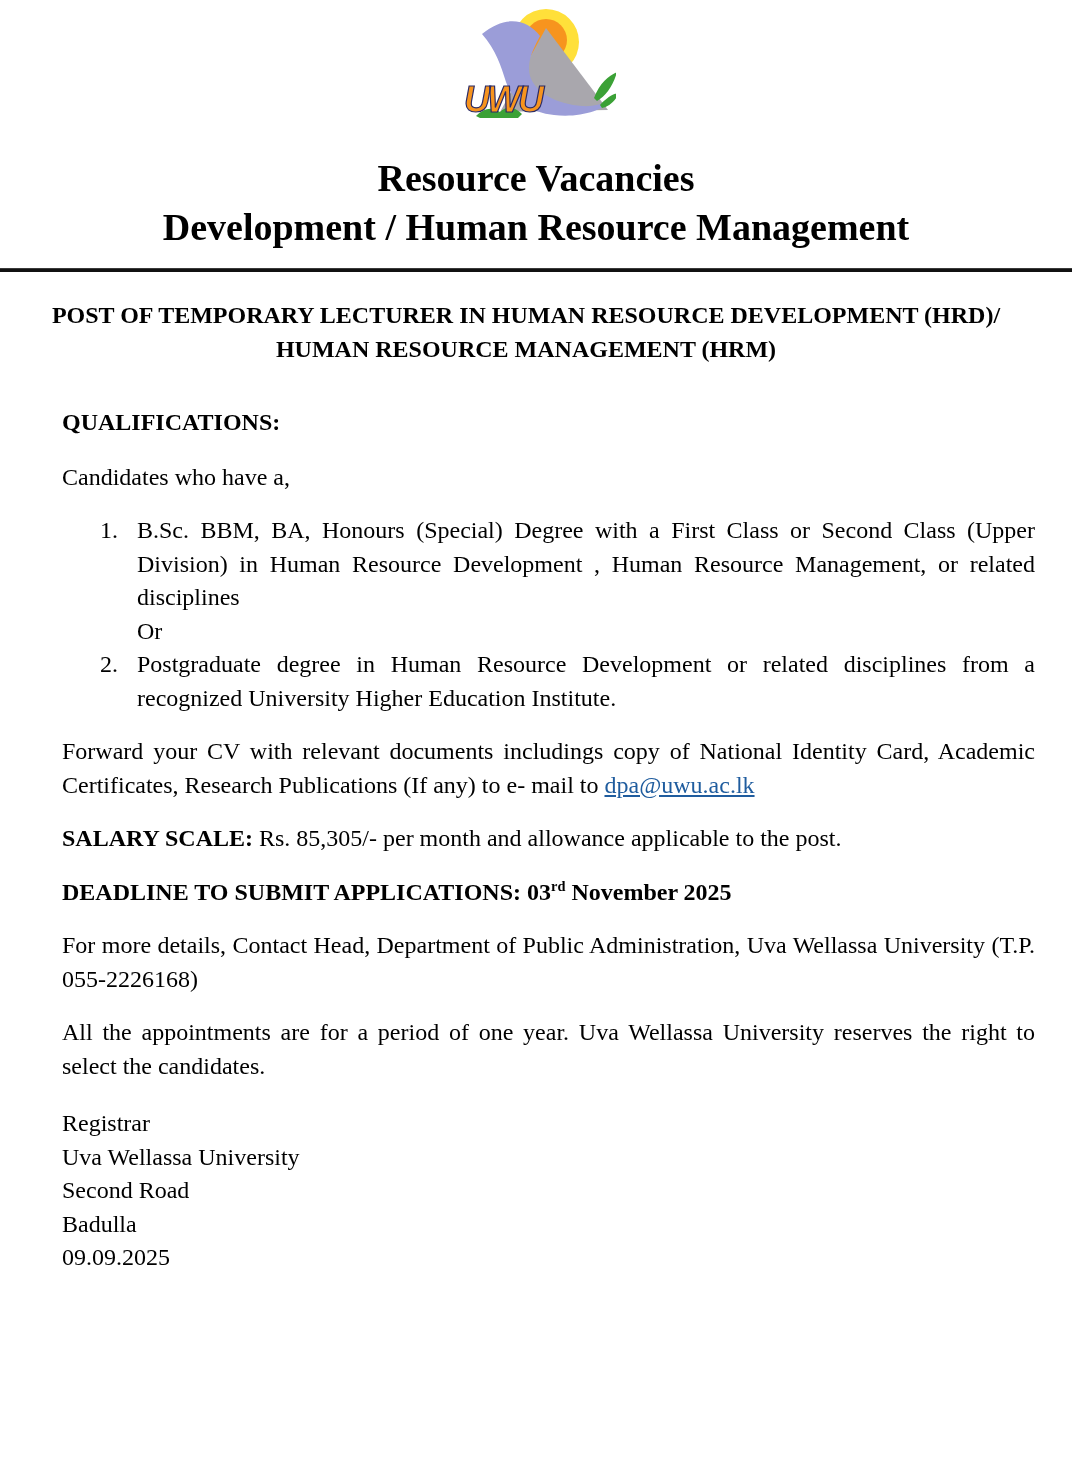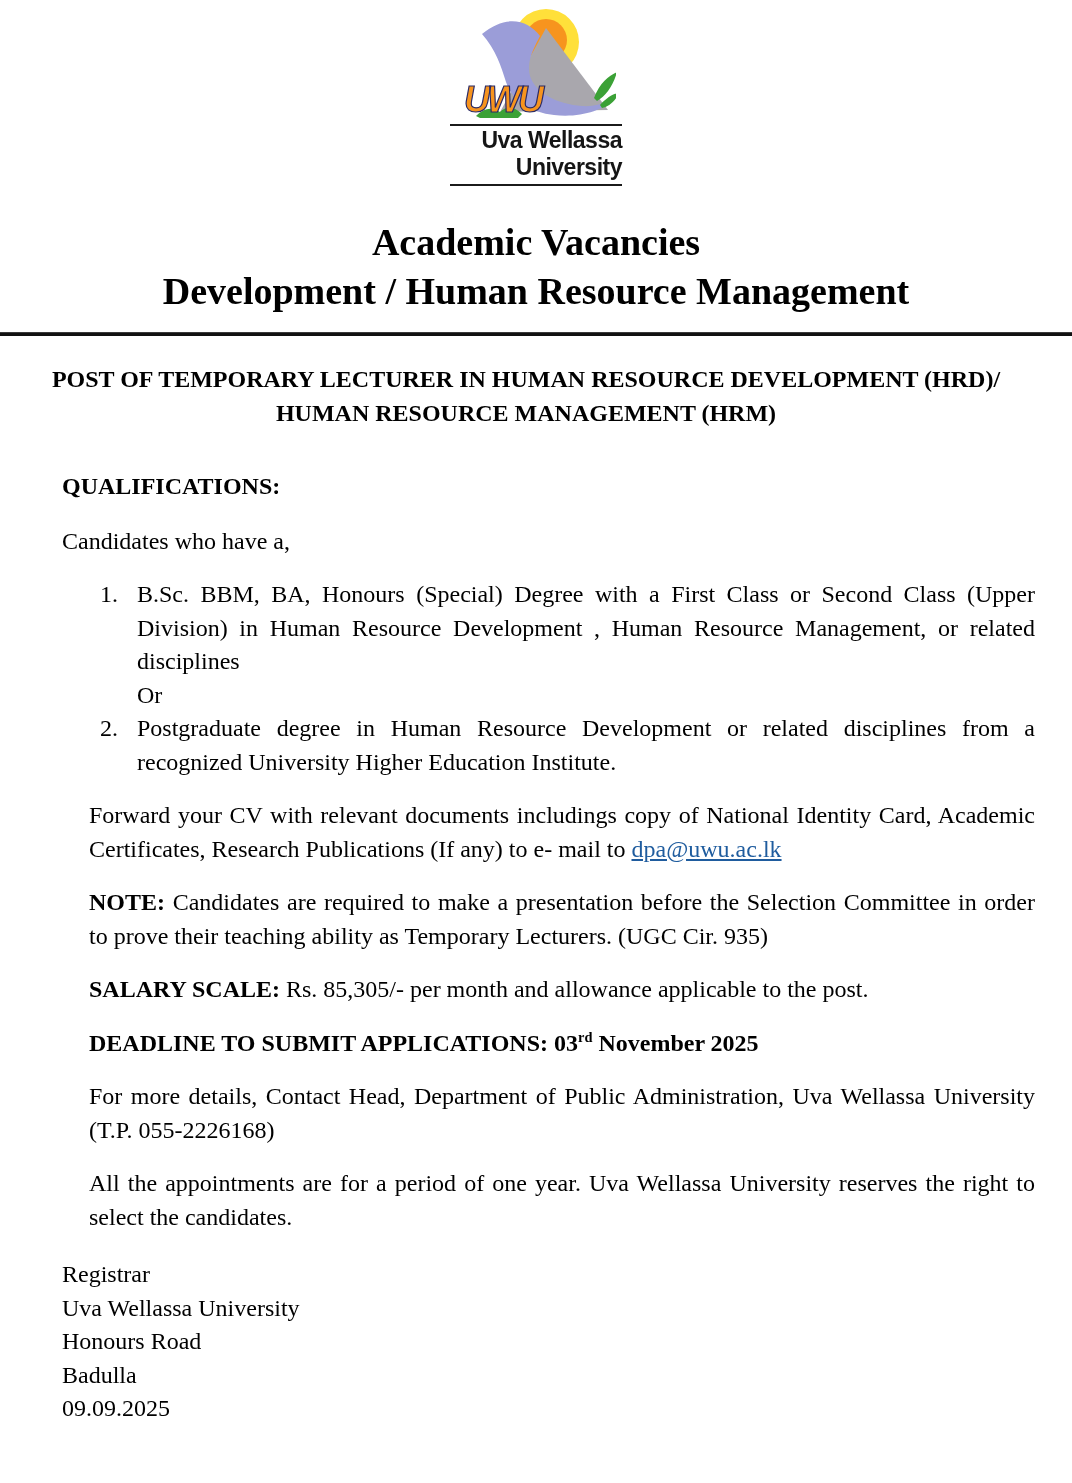--- a/index.html
+++ b/index.html
@@ -87,21 +87,20 @@
   }
   .item-text {
     flex: 1;
     text-align: justify;
   }
   .or-line { font-weight: normal; }
 
   .para {
     margin-top: 20px;
     text-align: justify;
-    margin-left: 27px;
   }
   .bold { font-weight: bold; }
   sup { font-size: 60%; line-height: 0; }
 
   a.email-link {
     color: #1F5C9E;
     text-decoration: underline;
   }
 
   .signature { margin-top: 24px; }
@@ -121,28 +120,24 @@
       <path d="M90,22 L152,104 L44,106 Z" fill="#A9A7AD"></path>
 
       <path d="M26,28 C50,8 72,14 84,30 C78,42 70,56 74,70 C80,88 102,98 126,100 C138,101 150,97 156,93 C148,105 122,112 98,109 C72,106 56,94 50,76 C45,60 40,44 26,28 Z" fill="#9B9DD8"></path>
 
       <path d="M138,92 C144,76 154,69 161,66 C157,80 150,90 141,95 Z M144,99 C152,90 160,87 163,87 C159,96 152,101 146,102 Z" fill="#3BA136"></path>
 
       <path d="M20,110 Q32,98 44,106 Q54,96 66,108 L62,112 L24,112 Z" fill="#3BA136"></path>
 
       <text x="8" y="106" font-family="Liberation Sans, sans-serif" font-size="36" font-weight="bold" font-style="italic" letter-spacing="-3" stroke="#2b2b66" stroke-width="1.2" fill="#F7941E">UWU</text>
     </svg>
-    <div class="logo-name">
-      <div>Uva Wellassa</div>
-      <div>University</div>
-    </div>
   </div>
 
   <div class="doc-title">
-    <div>Academic Vacancies</div>
+    <div>Resource Vacancies</div>
     <div>Development / Human Resource Management</div>
   </div>
 
   <div class="title-rule"></div>
 
   <div class="post-heading">
     <div>POST OF TEMPORARY LECTURER IN HUMAN RESOURCE DEVELOPMENT (HRD)/</div>
     <div>HUMAN RESOURCE MANAGEMENT (HRM)</div>
   </div>
 
@@ -163,32 +158,31 @@
       <div class="list-item">
         <span class="list-marker">2.</span>
         <div class="item-text">
           <span>Postgraduate degree in Human Resource Development or related disciplines from a recognized University Higher Education Institute.</span>
         </div>
       </div>
     </div>
 
     <div class="para"><span>Forward your CV with relevant documents includings copy of National Identity Card, Academic Certificates, Research Publications (If any) to e- mail to </span><a href="#" class="email-link">dpa@uwu.ac.lk</a></div>
 
-    <div class="para"><span class="bold">NOTE:</span><span> Candidates are required to make a presentation before the Selection Committee in order to prove their teaching ability as Temporary Lecturers. (UGC Cir. 935)</span></div>
 
     <div class="para"><span class="bold">SALARY SCALE:</span><span> Rs. 85,305/- per month and allowance applicable to the post.</span></div>
 
     <div class="para bold"><span>DEADLINE TO SUBMIT APPLICATIONS: 03</span><sup>rd</sup><span> November 2025</span></div>
 
     <div class="para">For more details, Contact Head, Department of Public Administration, Uva Wellassa University (T.P. 055-2226168)</div>
 
     <div class="para">All the appointments are for a period of one year. Uva Wellassa University reserves the right to select the candidates.</div>
 
     <div class="signature">
       <div>Registrar</div>
       <div>Uva Wellassa University</div>
-      <div>Honours Road</div>
+      <div>Second Road</div>
       <div>Badulla</div>
       <div>09.09.2025</div>
     </div>
 
   </div>
 </div>
 
 </body></html>

